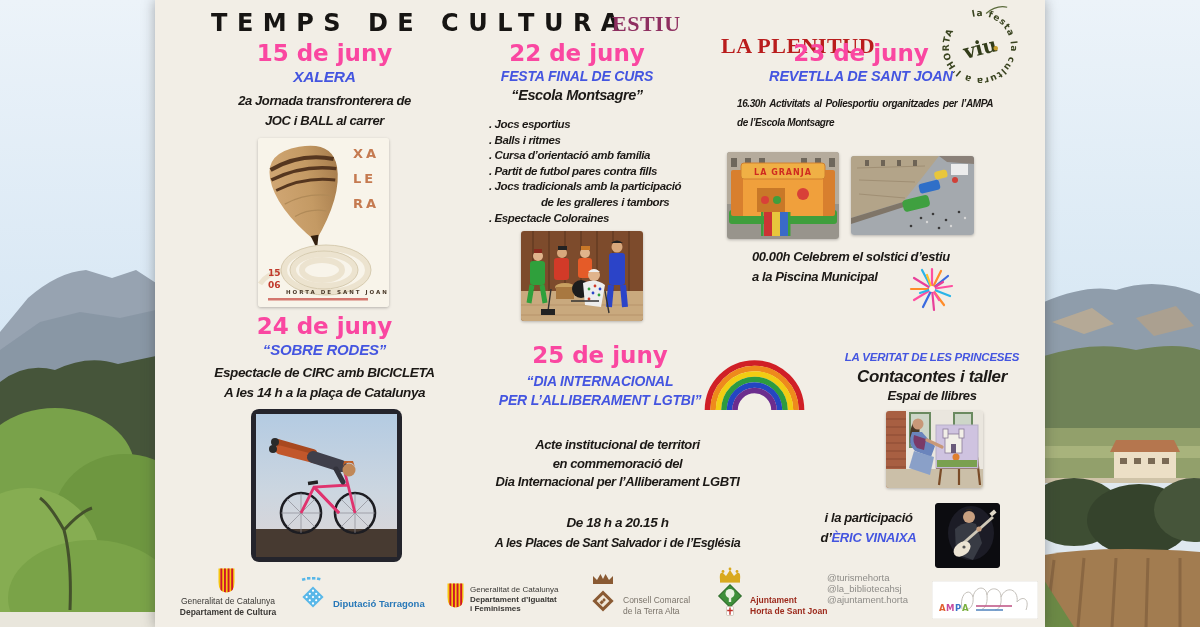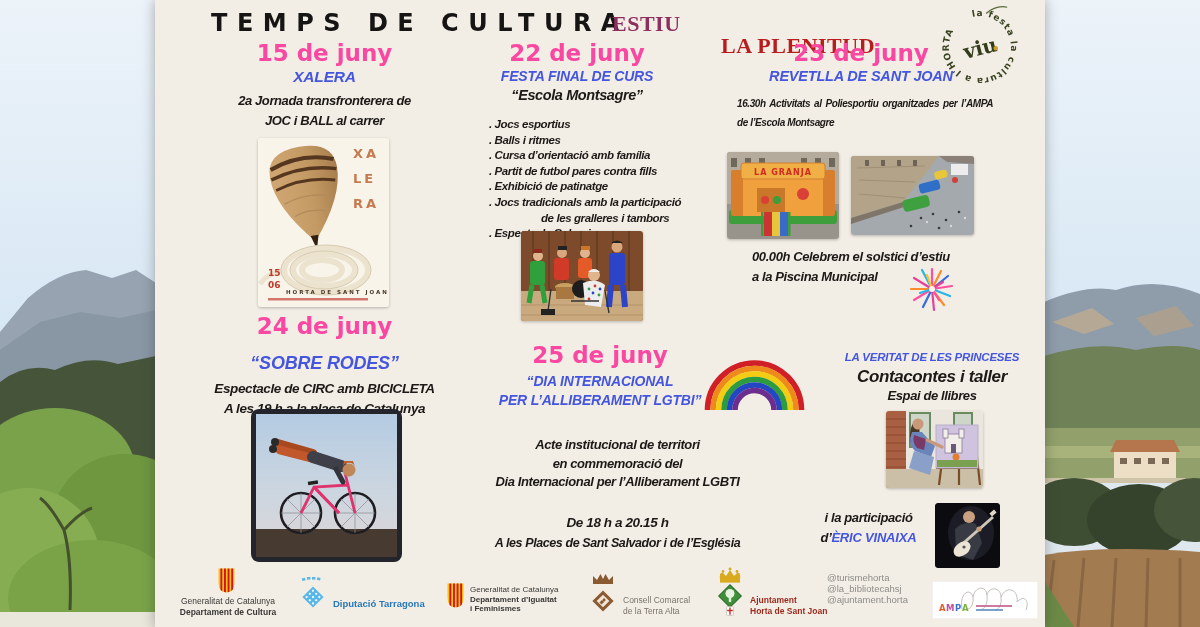--- a/index.html
+++ b/index.html
@@ -134,23 +134,23 @@
     <text x="95" y="45" font-family="DejaVu Sans, sans-serif" font-size="13" font-weight="700" fill="#c57a50" letter-spacing="3">LE</text>
     <text x="95" y="70" font-family="DejaVu Sans, sans-serif" font-size="13" font-weight="700" fill="#c57a50" letter-spacing="3">RA</text>
     <text x="10" y="138" font-family="DejaVu Sans, sans-serif" font-size="9" font-weight="700" fill="#c0392b">15</text>
     <text x="10" y="150" font-family="DejaVu Sans, sans-serif" font-size="9" font-weight="700" fill="#c0392b">06</text>
     <text x="28" y="156" font-family="DejaVu Sans, sans-serif" font-size="5.5" font-weight="700" fill="#4a3a2a" letter-spacing="2">HORTA DE SANT JOAN</text>
     <rect x="10" y="160" width="100" height="2.5" fill="#c9584f" opacity=".8"></rect>
   </svg>
 
   <div class="abs center" style="left:192px;top:313px;width:265px;">
     <div class="date">24 de juny</div>
-    <div class="btitle" style="font-size:18px;margin-top:14px;">“SOBRE RODES”</div>
+    <div class="btitle" style="font-size:15px;margin-top:2px;">“SOBRE RODES”</div>
     <div class="btext" style="font-size:13.5px;margin-top:5px;line-height:20px;">Espectacle de CIRC amb BICICLETA</div>
-    <div class="btext" style="font-size:13.5px;line-height:20px;">A les 19 h a la plaça de Catalunya</div>
+    <div class="btext" style="font-size:13.5px;line-height:20px;">A les 14 h a la plaça de Catalunya</div>
   </div>
 
   <svg class="abs imgframe" style="left:251px;top:409px;" width="151" height="153" viewBox="0 0 151 153">
     <defs>
       <linearGradient id="bsky" x1="0" y1="0" x2="0" y2="1">
         <stop offset="0" stop-color="#b4cbe2"></stop>
           <stop offset=".55" stop-color="#ccd6e0"></stop>
           <stop offset="1" stop-color="#ddd5d6"></stop>
       </linearGradient>
     </defs>
@@ -184,21 +184,20 @@
   <div class="abs center" style="left:457px;top:40px;width:240px;">
     <div class="date">22 de juny</div>
     <div class="btitle" style="font-size:14px;margin-top:2px;">FESTA FINAL DE CURS</div>
     <div class="btext" style="font-size:14.5px;margin-top:3px;">“Escola Montsagre”</div>
   </div>
   <div class="abs btext left" style="left:483px;top:117px;width:238px;font-size:11.5px;">
     <div class="list-item">. Jocs esportius</div>
     <div class="list-item">. Balls i ritmes</div>
     <div class="list-item">. Cursa d’orientació amb família</div>
     <div class="list-item">. Partit de futbol pares contra fills</div>
-    <div class="list-item">. Exhibició de patinatge</div>
     <div class="list-item">. Jocs tradicionals amb la participació</div>
     <div class="list-item indent">de les gralleres i tambors</div>
     <div class="list-item">. Espectacle Coloraines</div>
   </div>
 
   <svg class="abs imgframe" style="left:521px;top:231px;box-shadow:0 1px 3px rgba(0,0,0,.25);" width="122" height="90" viewBox="0 0 122 90">
     <rect width="122" height="90" fill="#7d4b2c"></rect>
     <g stroke="#6a3f24" stroke-width="2">
         <path d="M12,0 V60 M28,0 V60 M44,0 V60 M60,0 V60 M76,0 V60 M92,0 V60 M108,0 V60"></path>
       </g>

